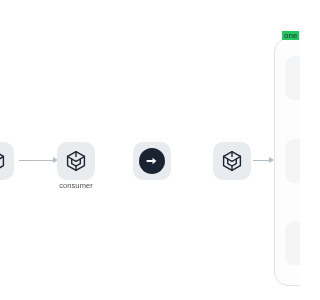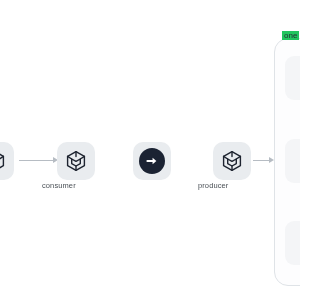--- a/index.html
+++ b/index.html
@@ -30,21 +30,21 @@
   }
   .node.dark-wrap {
     background: #e9ecef;
   }
   .node-label {
     position: absolute;
     font-size: 7.5px;
     line-height: 9px;
     color: #4a5056;
     letter-spacing: 0.1px;
-    text-align: left;
+    text-align: center;
     white-space: nowrap;
     font-family: "Liberation Sans", sans-serif;
   }
 
   
   .cube-icon {
     width: 24px;
     height: 24px;
     display: block;
   }
@@ -156,21 +156,20 @@
   <div class="node" style="left:213px; top:142px;">
     <svg class="cube-icon" viewBox="0 0 24 24">
       <path d="M12 2.6 20.4 7.3 20.4 16.7 12 21.4 3.6 16.7 3.6 7.3 Z"></path>
       <path d="M12 2.6 12 7.6"></path>
       <path d="M7.7 10 12 12.4 16.3 10 16.3 14.6 12 17 7.7 14.6 Z"></path>
       <path d="M3.6 7.3 7.7 10"></path>
       <path d="M20.4 7.3 16.3 10"></path>
       <path d="M12 17 12 21.4"></path>
     </svg>
   </div>
-  <div class="node-label" style="left:198px; top:181px; width:68px;">producer</div>
 
   <div class="edge" style="left:253px; top:160px; width:18px;"></div>
   <div class="arrowhead" style="left:269px; top:157px;"></div>
 
   <div class="group-box" style="left:274px; top:38px; width:78px; height:248px;"></div>
   <div class="group-label" style="left:282px; top:31px;">one</div>
 
   <div class="group-item" style="left:285px; top:56px; width:56px; height:44px;"></div>
   <div class="group-item" style="left:285px; top:139px; width:56px; height:44px;"></div>
   <div class="group-item" style="left:285px; top:221px; width:56px; height:44px;"></div>

